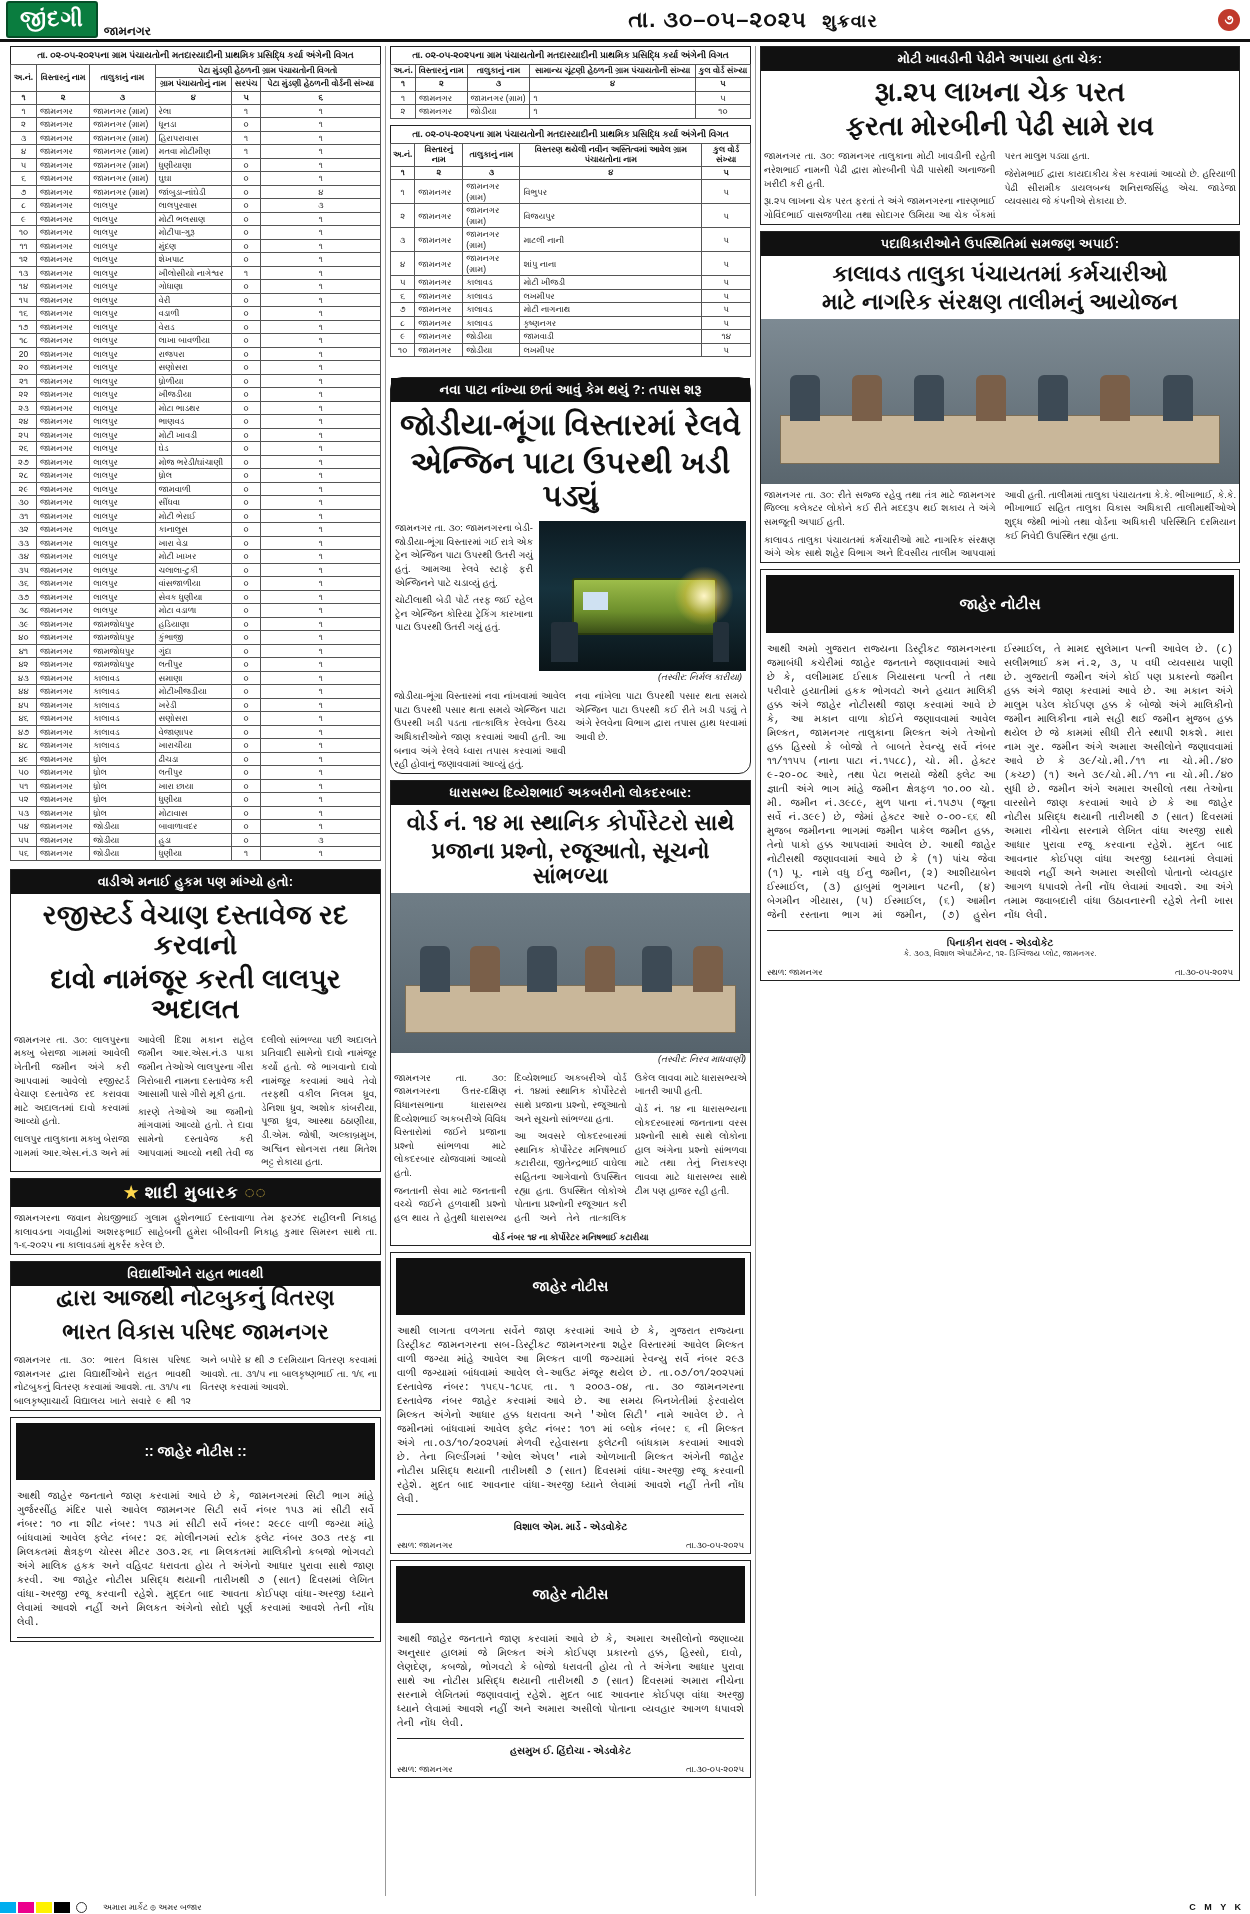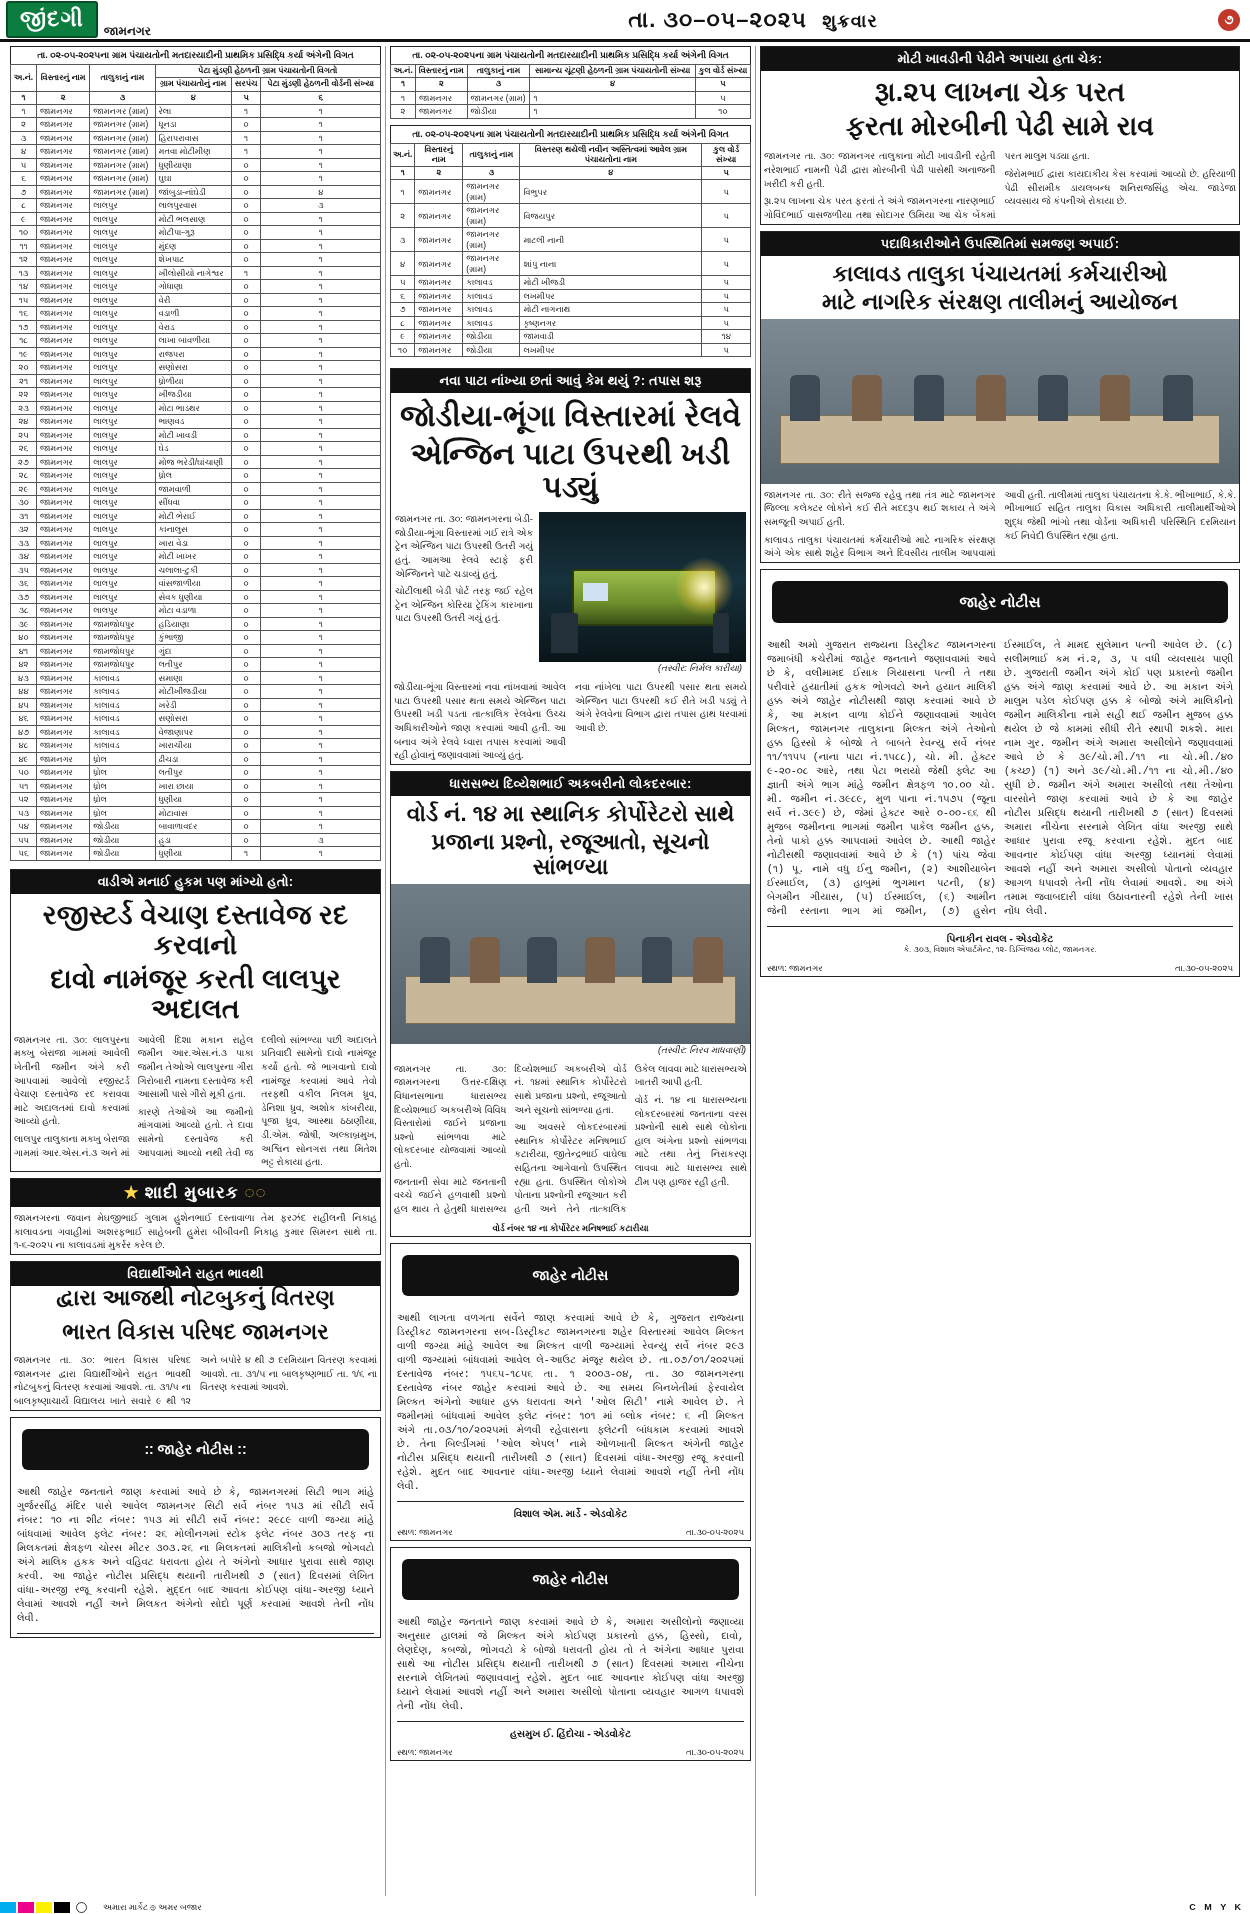--- a/index.html
+++ b/index.html
@@ -94,22 +94,22 @@
   .capt { font-size:9px; text-align:right; font-style:italic; padding:1px 4px 2px 0; }
 
   
   .article { font-size:9.4px; line-height:1.45; text-align:justify; padding:4px 3px 2px 3px; }
   .article.two { column-count:2; column-gap:9px; }
   .article.three { column-count:3; column-gap:8px; }
   .article p { margin:0 0 4px 0; }
 
   
   .notice-title {
-    text-align:center; font-weight:bold; font-size:14px; padding:12px;
-    background:#111; color:#fff; margin:11px;border-radius:6px;
+    text-align:center; font-weight:bold; font-size:14px; padding:20px;
+    background:#111; color:#fff; margin:5px;
   }
   .notice-title.lg { font-size:15px; }
   .notice-body { font-size:10px; line-height:1.4; text-align:justify; padding:5px 6px;font-family:Liberation Mono, monospace; }
   .notice-body.two { column-count:2; column-gap:8px; }
   .sign { font-size:10px; font-weight:bold; text-align:center; padding:3px 4px 5px 4px; }
   .sign .small { display:block; font-size:8px; font-weight:normal; line-height:1.35; }
   .sign-rule { border-top:1px solid #222; margin:2px 6px 3px 6px; }
   .lr { display:flex; justify-content:space-between; font-size:8.5px; padding:2px 6px; }
 
   
@@ -310,21 +310,21 @@
             </tr>
             <tr>
               <td>૧૮</td>
               <td class="l">જામનગર</td>
               <td class="l">લાલપુર</td>
               <td class="l">લાખા બાવળીયા</td>
               <td>૦</td>
               <td>૧</td>
             </tr>
             <tr>
-              <td>૧૯</td>
+              <td>20</td>
               <td class="l">જામનગર</td>
               <td class="l">લાલપુર</td>
               <td class="l">રાજપરા</td>
               <td>૦</td>
               <td>૧</td>
             </tr>
             <tr>
               <td>૨૦</td>
               <td class="l">જામનગર</td>
               <td class="l">લાલપુર</td>
@@ -781,21 +781,21 @@
             <tr>
               <td>૧૦</td>
               <td class="l">જામનગર</td>
               <td class="l">જોડીયા</td>
               <td class="l">લખમીપર</td>
               <td>૫</td>
             </tr>
           </tbody>
       </table>
 
-      <div class="box" style="margin-top:11px;">
+      <div class="box" style="margin-top:20px;border-radius:12px;">
         <div class="hl-bar">નવા પાટા નાંખ્યા છતાં આવું કેમ થયું ?: તપાસ શરૂ</div>
         <div class="headline xl">જોડીયા-ભૂંગા વિસ્તારમાં રેલવે</div>
         <div class="headline xl" style="padding-top:0">એન્જિન પાટા ઉપરથી ખડી પડ્યું</div>
         <div style="display:flex; gap:6px; padding:4px 4px 0 4px;">
           <div style="width:40%;">
             <div class="article" style="padding:0;">
               <p>જામનગર તા. ૩૦: જામનગરના બેડી-જોડીયા-ભૂંગા વિસ્તારમાં ગઈ રાત્રે એક ટ્રેન એન્જિન પાટા ઉપરથી ઉતરી ગયું હતું. આમઆ રેલવે સ્ટાફે ફરી એન્જિનને પાટે ચડાવ્યું હતું.</p>
               <p>ચોટીલાથી બેડી પોર્ટ તરફ જઈ રહેલ ટ્રેન એન્જિન કોરિયા ટ્રેકિંગ કારખાના પાટા ઉપરથી ઉતરી ગયું હતું.</p>
             </div>
           </div>

